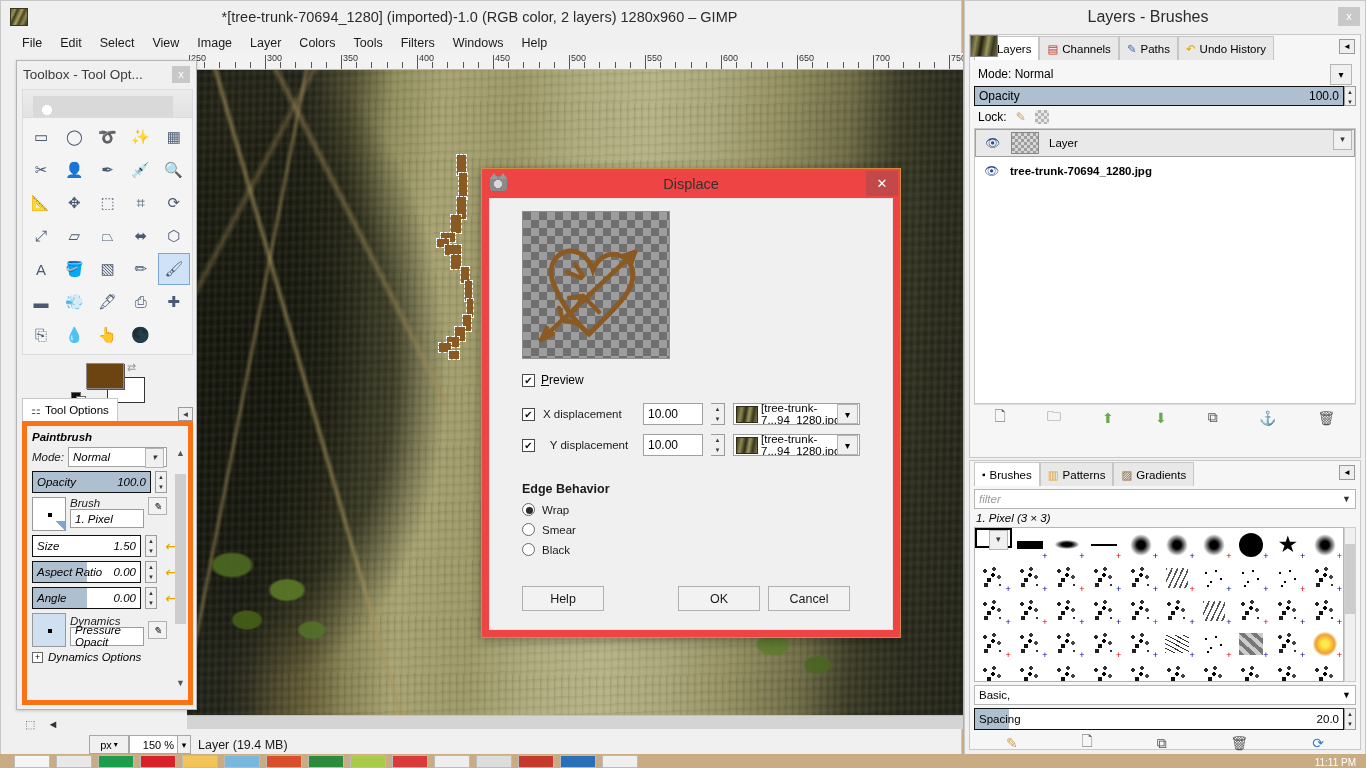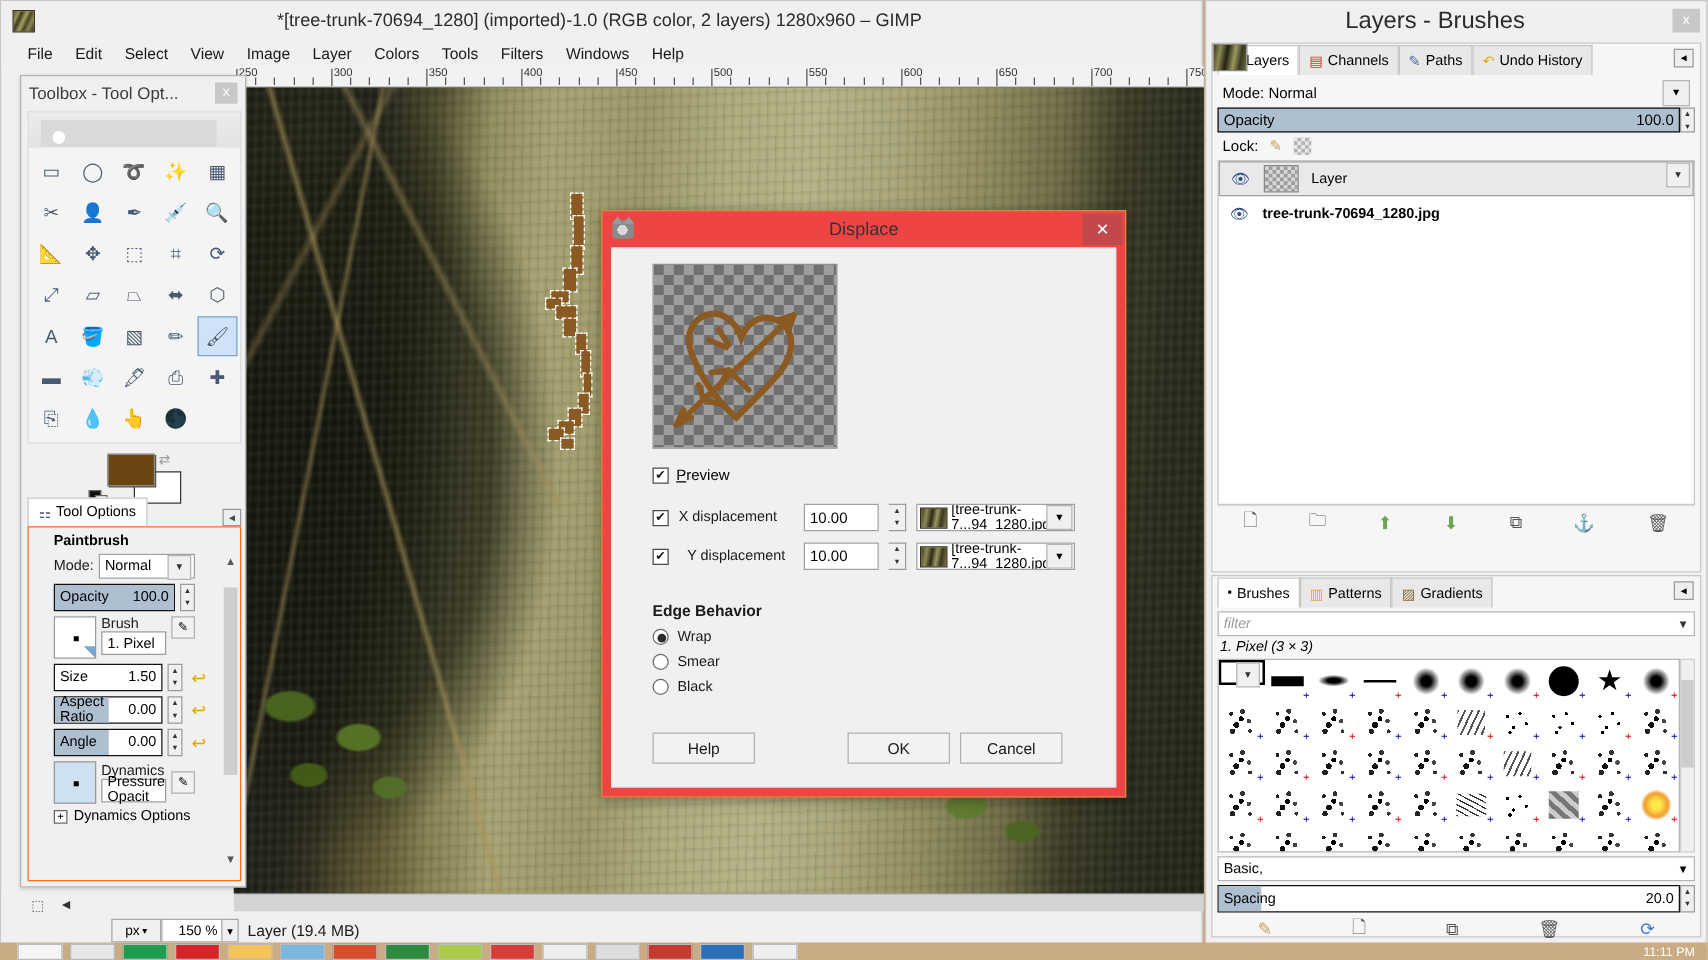--- a/index.html
+++ b/index.html
@@ -190,22 +190,22 @@
   .tab-strip { display:flex; height:24px; align-items:flex-end; }
   .tabx {
     display:flex; align-items:center; gap:4px; height:23px; padding:0 8px;
     background:#fff; border:1px solid #c6c6c6; border-bottom:none; font-size:11.5px;
   }
   .tab-arrow {
     margin-left:auto; width:15px; height:14px; border:1px solid #9a9a9a;
     background:#eee; font-size:8px; text-align:center; line-height:13px; color:#444;
   }
   .topt-body {
-    border:1px solid #f97316; background:#f0f0f0; height:calc(100% - 24px);
-    padding:4px 20px; position:relative; overflow:hidden;
+    border:5px solid #f97316; background:#f0f0f0; height:calc(100% - 24px);
+    padding:4px 5px; position:relative; overflow:hidden;font-style:italic;
   }
   .topt-title { font-weight:bold; font-size:11.5px; margin:1px 0 4px 0; }
   .row { display:flex; align-items:center; gap:4px; margin-bottom:4px; }
   .lbl { font-size:11.5px; color:#1a1a1a; }
   .sel {
     flex:1; height:20px; border:1px solid #a0a0a0; background:#fff;
     display:flex; align-items:center; padding-left:4px; font-size:11.5px;
     position:relative;
   }
   .sel::after {
@@ -318,21 +318,21 @@
     min-width:82px; height:25px; border:1px solid #b0b0b0; background:#f2f2f2;
     font-size:12.5px; display:flex; align-items:center; justify-content:center; color:#1a1a1a;
   }
 
   
   .dock {
     position:absolute; left:964px; top:0px; width:402px; height:756px;
     background:#f0f0f0; border:1px solid #c8c8c8;
   }
   .dock-tb { height:31px; display:flex; align-items:center; position:relative; }
-  .dock-title { flex:1; text-align:center; font-size:19px; color:#2b2b2b; padding-right:34px;}
+  .dock-title { flex:1; text-align:center; font-size:16px; color:#2b2b2b; padding-right:34px;}
   .dock-close{position:absolute;right:5px;top:6px;width:22px;height:19px;background:#c8c8c8;color:#fff;font-size:11px;text-align:center;line-height:19px;}
   .dock-pane { position:absolute; left:4px; right:4px; background:#f6f6f6; border:1px solid #c8c8c8;}
   .tabs { display:flex; align-items:flex-end; height:25px; padding-left:4px; gap:0px; position:relative;}
   .dtab {
     display:flex; align-items:center; gap:4px; height:24px; padding:0 7px;
     font-size:11.5px; border:1px solid #c6c6c6; border-bottom:none; background:#e8e8e8;
   }
   .dtab.active { background:#fff; }
   .dock-arrow{
     position:absolute; right:5px; top:4px; width:16px; height:15px;

